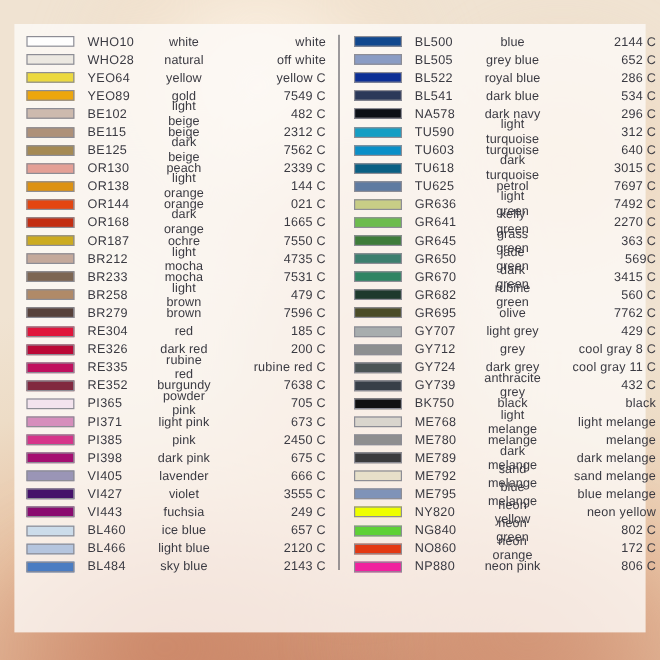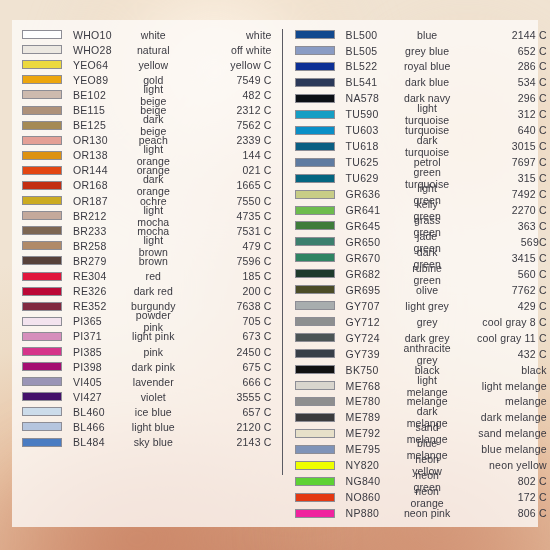--- a/index.html
+++ b/index.html
@@ -62,21 +62,21 @@
     display: flex;
     gap: 0px;
   }
   .column {
     flex: 1 1 0;
     display: flex;
     flex-direction: column;
     justify-content: flex-start;
   }
   .col-left { padding-right: 10px; }
-  .col-right { padding-left: 12px; justify-content: space-between; }
+  .col-right { padding-left: 12px; }
   .divider {
     width: 1px;
     background: #5b5b63;
     margin: 2px 0 46px 0;
     flex: 0 0 1px;
   }
   .row {
     display: flex;
     align-items: center;
     height: 15.1px;
@@ -222,20 +222,26 @@
           <div class="cname">red</div>
           <div class="pantone">185 C</div>
         </div>
         <div class="row">
           <div class="swatch" style="background: rgb(187, 8, 54);"></div>
           <div class="code">RE326</div>
           <div class="cname">dark red</div>
           <div class="pantone">200 C</div>
         </div>
         <div class="row">
+          <div class="swatch" style="background: rgb(192, 16, 94);"></div>
+          <div class="code">RE335</div>
+          <div class="cname">rubine red</div>
+          <div class="pantone">rubine red C</div>
+        </div>
+        <div class="row">
           <div class="swatch" style="background: rgb(129, 40, 63);"></div>
           <div class="code">RE352</div>
           <div class="cname">burgundy</div>
           <div class="pantone">7638 C</div>
         </div>
         <div class="row">
           <div class="swatch" style="background: rgb(243, 227, 238);"></div>
           <div class="code">PI365</div>
           <div class="cname">powder pink</div>
           <div class="pantone">705 C</div>
@@ -264,20 +270,26 @@
           <div class="cname">lavender</div>
           <div class="pantone">666 C</div>
         </div>
         <div class="row">
           <div class="swatch" style="background: rgb(69, 17, 106);"></div>
           <div class="code">VI427</div>
           <div class="cname">violet</div>
           <div class="pantone">3555 C</div>
         </div>
         <div class="row">
+          <div class="swatch" style="background: rgb(138, 10, 111);"></div>
+          <div class="code">VI443</div>
+          <div class="cname">fuchsia</div>
+          <div class="pantone">249 C</div>
+        </div>
+        <div class="row">
           <div class="swatch" style="background: rgb(204, 220, 234);"></div>
           <div class="code">BL460</div>
           <div class="cname">ice blue</div>
           <div class="pantone">657 C</div>
         </div>
         <div class="row">
           <div class="swatch" style="background: rgb(181, 197, 222);"></div>
           <div class="code">BL466</div>
           <div class="cname">light blue</div>
           <div class="pantone">2120 C</div>
@@ -339,26 +351,20 @@
           <div class="cname">dark turquoise</div>
           <div class="pantone">3015 C</div>
         </div>
         <div class="row">
           <div class="swatch" style="background: rgb(95, 123, 161);"></div>
           <div class="code">TU625</div>
           <div class="cname">petrol</div>
           <div class="pantone">7697 C</div>
         </div>
         <div class="row">
-          <div class="swatch" style="background: rgb(4, 101, 128);"></div>
-          <div class="code">TU629</div>
-          <div class="cname">green turquoise</div>
-          <div class="pantone">315 C</div>
-        </div>
-        <div class="row">
           <div class="swatch" style="background: rgb(200, 205, 134);"></div>
           <div class="code">GR636</div>
           <div class="cname">light green</div>
           <div class="pantone">7492 C</div>
         </div>
         <div class="row">
           <div class="swatch" style="background: rgb(109, 188, 77);"></div>
           <div class="code">GR641</div>
           <div class="cname">kelly green</div>
           <div class="pantone">2270 C</div>

